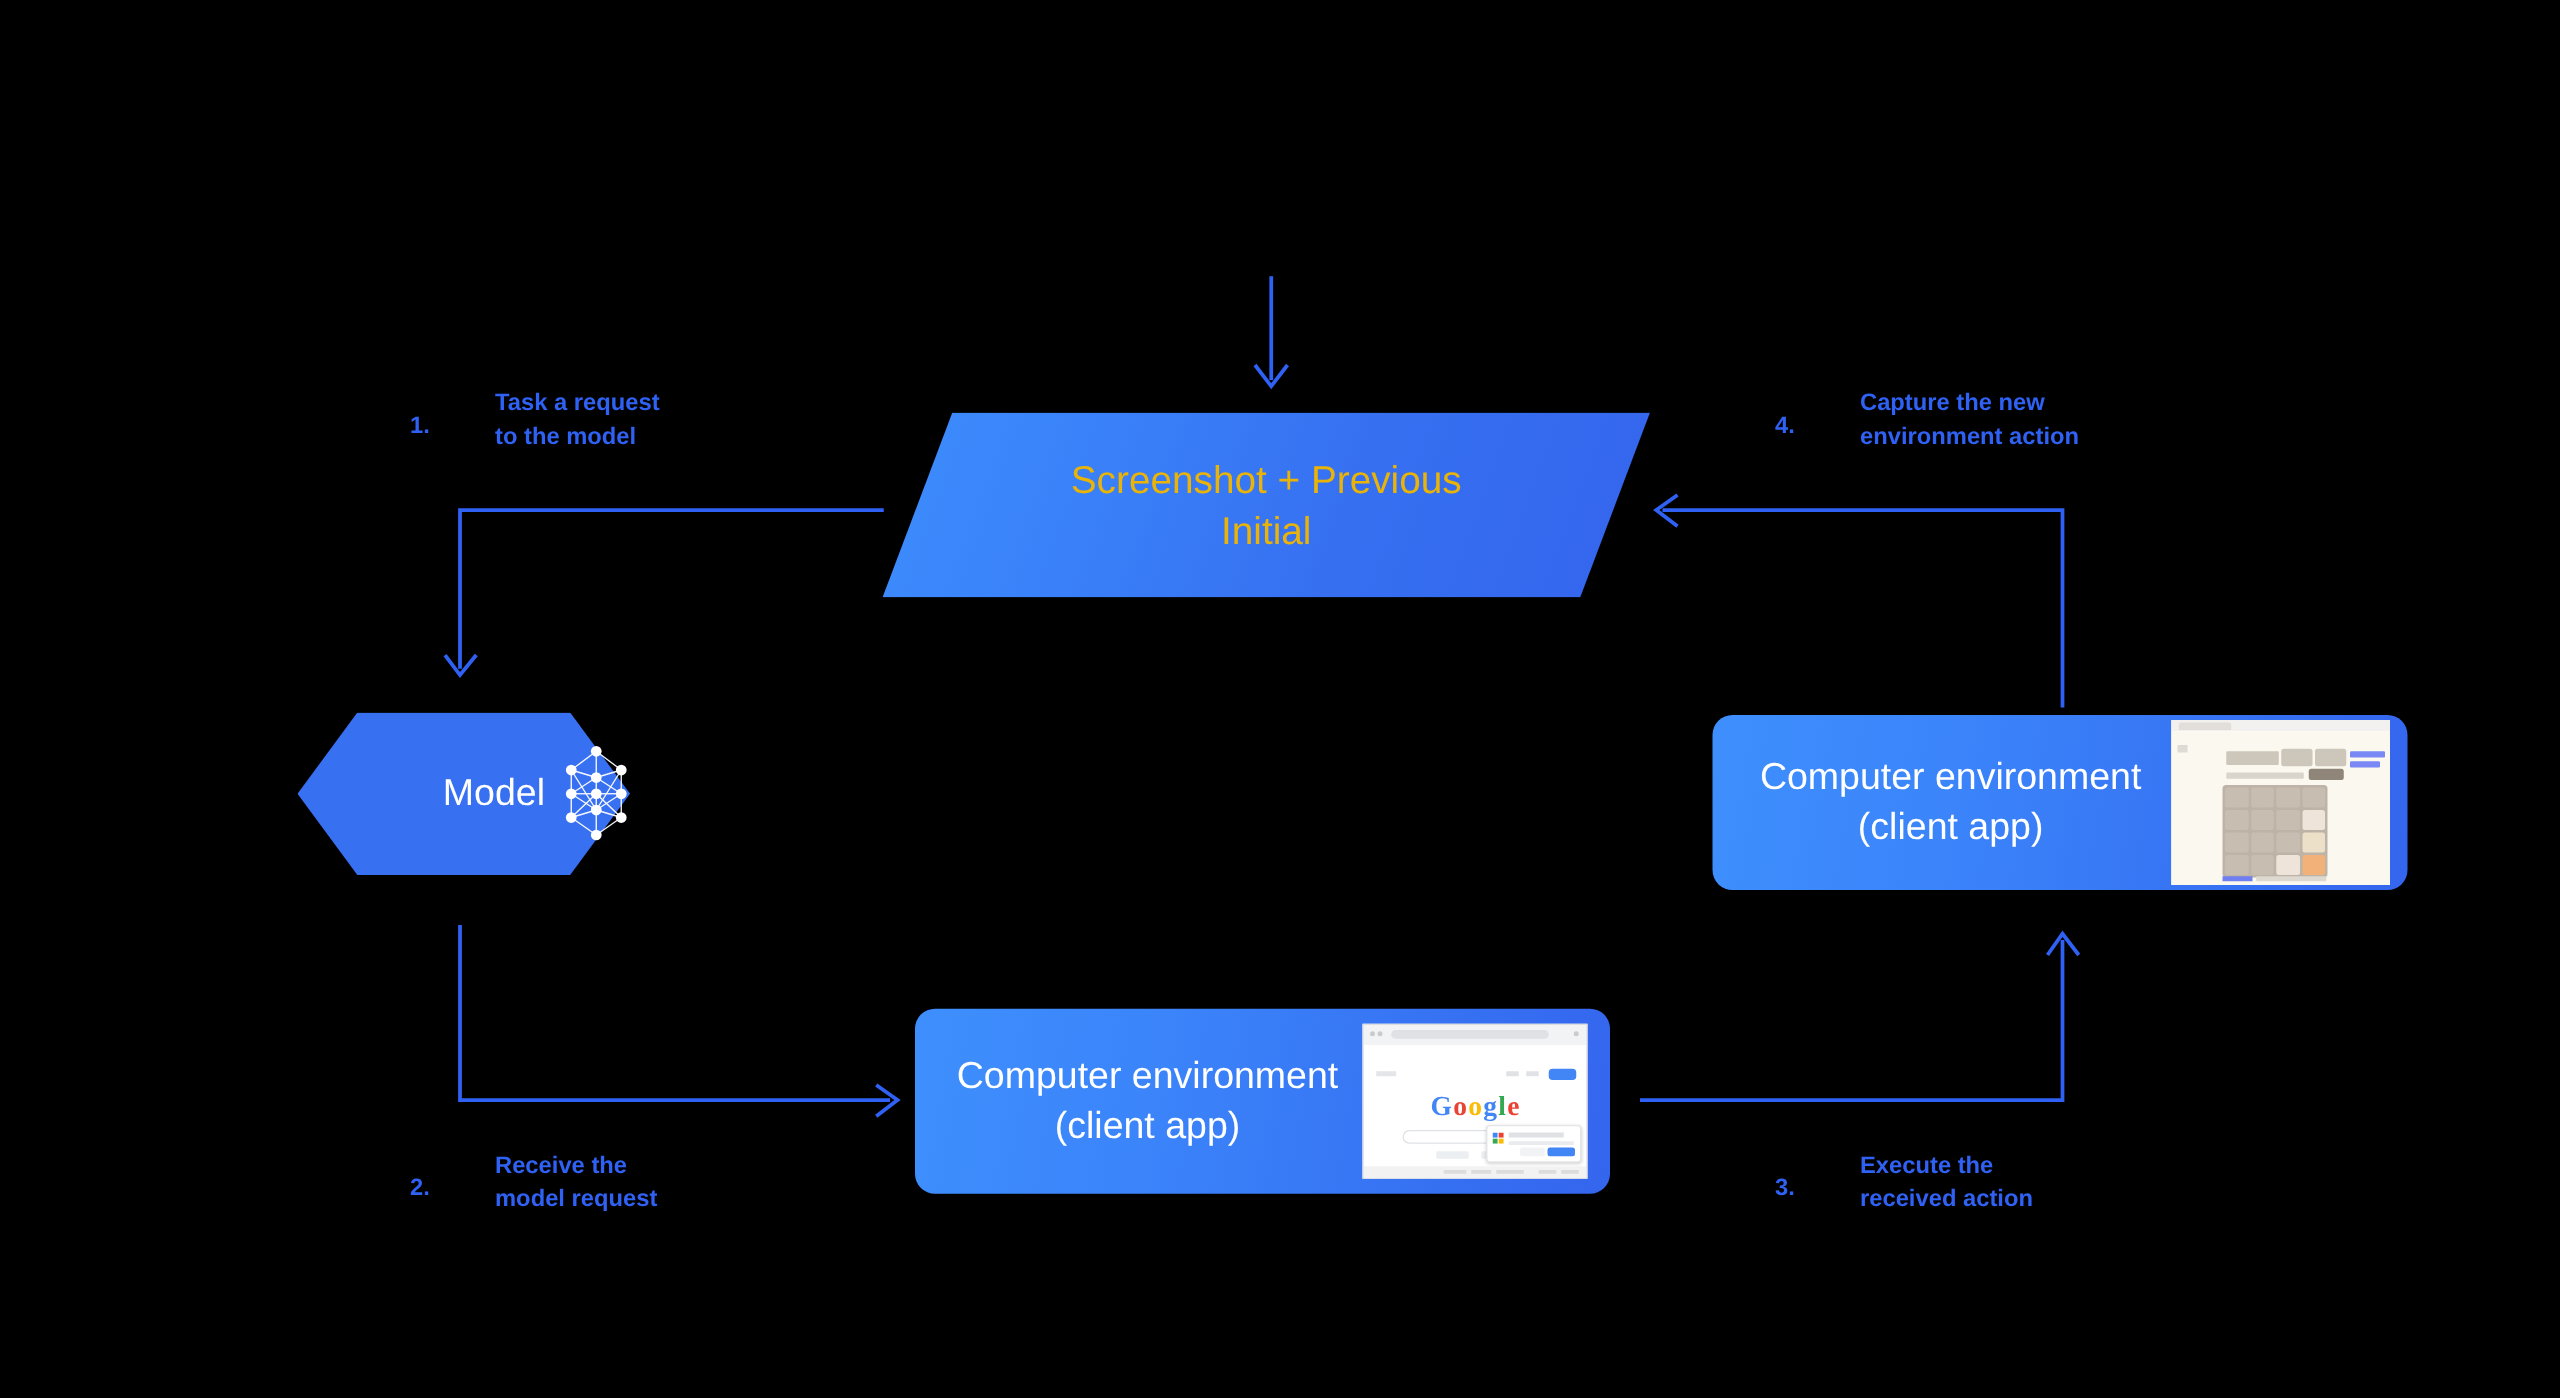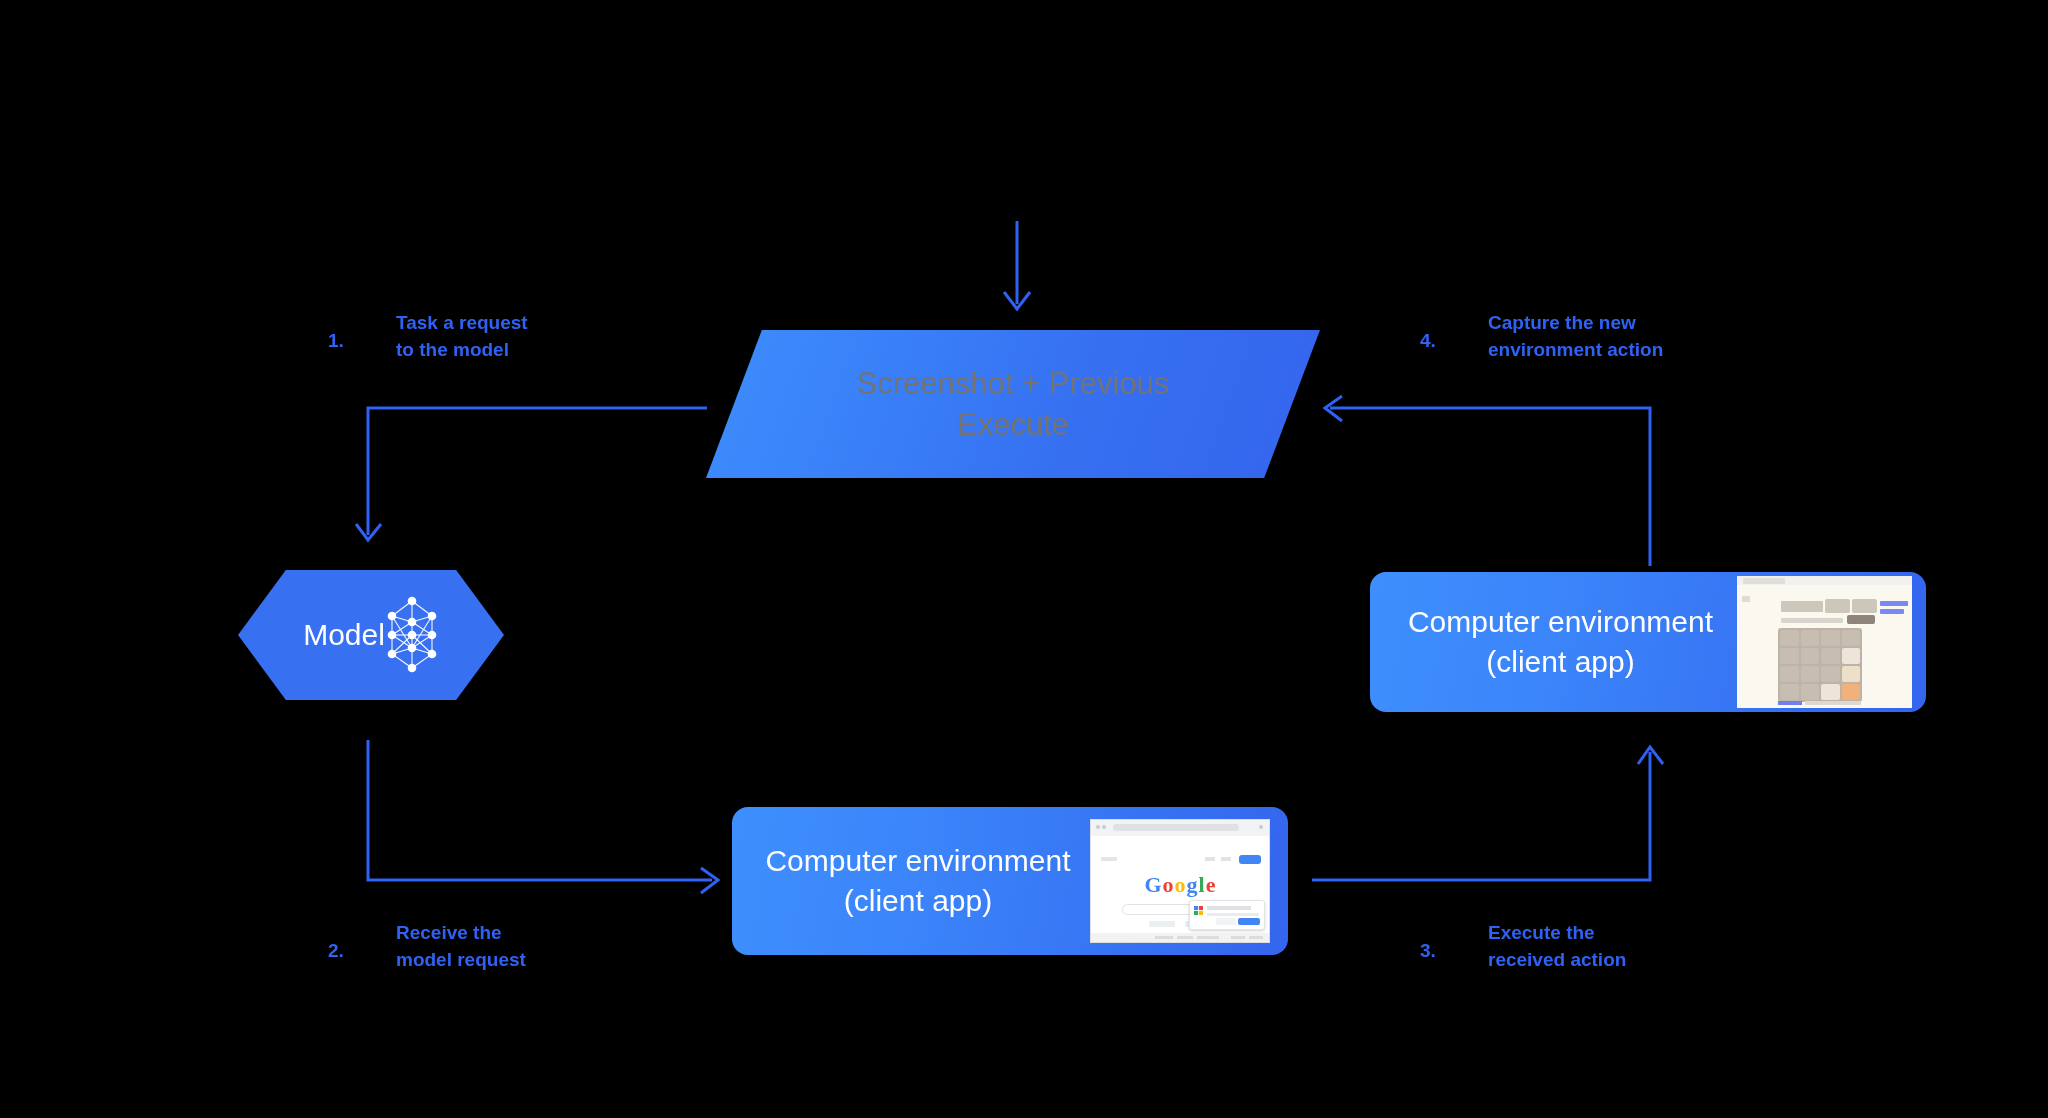--- a/index.html
+++ b/index.html
@@ -30,38 +30,39 @@
   #parallelogram .shape2 {
     position: absolute; inset: 0;
     background: linear-gradient(110deg, #3D8DFD 0%, #3A82F9 25%, #3670F1 60%, #3465ED 100%);
     clip-path: polygon(9.1% 0%, 100% 0%, 90.9% 100%, 0% 100%);
     -webkit-clip-path: polygon(9.1% 0%, 100% 0%, 90.9% 100%, 0% 100%);
   }
   #parallelogram .plabel {
     position: absolute; inset: 0;
     display: flex; flex-direction: column;
     align-items: center; justify-content: center;
-    color: #737373; font-size: 31px; line-height: 1.33;
+    color: #eab308; font-size: 31px; line-height: 1.33;
     text-align: center; pointer-events: none;
   }
 
   
   #model-node {
     position: absolute; left: 238px; top: 570px;
     width: 266px; height: 130px;
   }
   #model-node .hex {
     position: absolute; inset: 0;
     background: #3870F2;
     clip-path: polygon(18% 0%, 82% 0%, 100% 50%, 82% 100%, 18% 100%, 0% 50%);
     -webkit-clip-path: polygon(18% 0%, 82% 0%, 100% 50%, 82% 100%, 18% 100%, 0% 50%);
   }
   #model-node .hexrow {
     position: absolute; inset: 0;
-    display: flex; align-items: center; justify-content: center;
+    display: flex; align-items: center; justify-content: flex-end;
+    gap: 14px;
   }
   #model-node .mlabel { color: #ffffff; font-size: 30px; }
   #model-node svg { display: block; }
 
   
   .client-card {
     position: absolute;
     border-radius: 16px;
     overflow: hidden;
     display: flex; align-items: center;
@@ -197,21 +198,21 @@
         <polyline points="1342,396 1325,408 1342,421" stroke-linejoin="miter"></polyline>
       </g>
     </g>
   </svg>
 
 
   <div id="parallelogram">
     <div class="shape2"></div>
     <div class="plabel">
       <span>Screenshot + Previous</span>
-      <span>Execute</span>
+      <span>Initial</span>
     </div>
   </div>
 
   <div id="model-node">
     <div class="hex"></div>
     <div class="hexrow">
       <span class="mlabel">Model</span>
       <span>
         <svg width="54" height="78" viewBox="0 0 54 78">
           <g stroke="#ffffff" stroke-width="1.1" fill="none" opacity="0.95">

